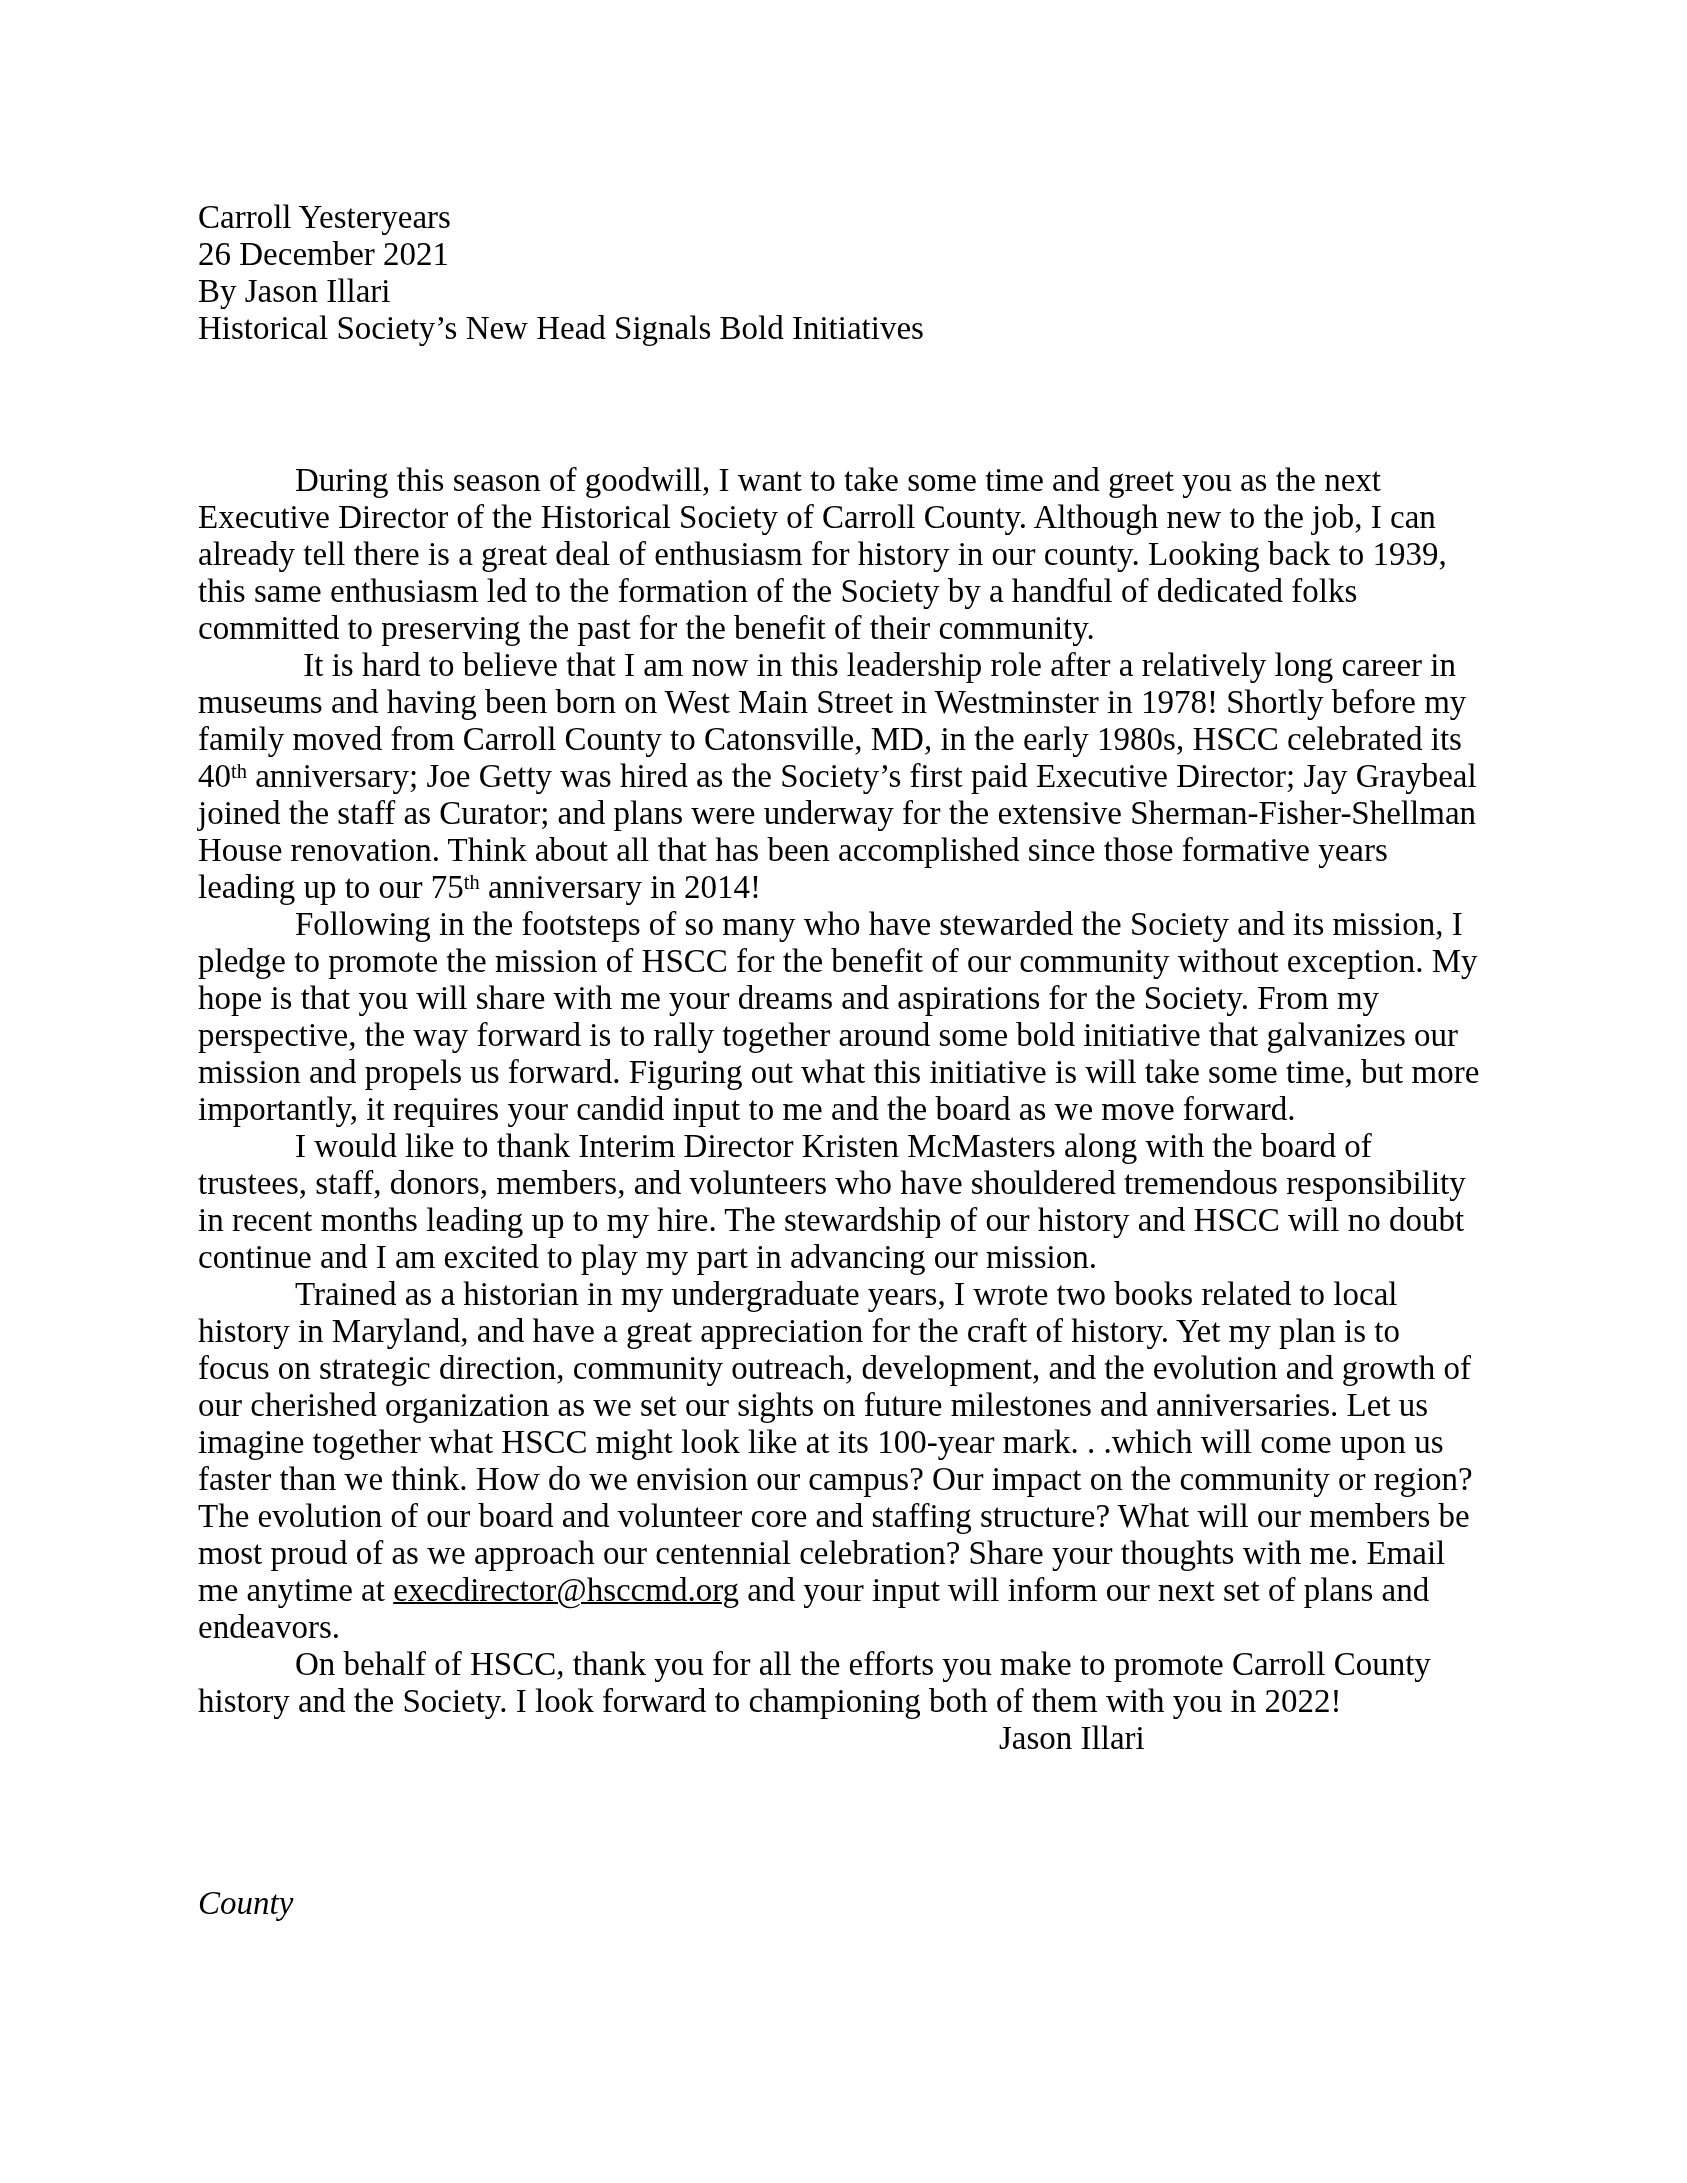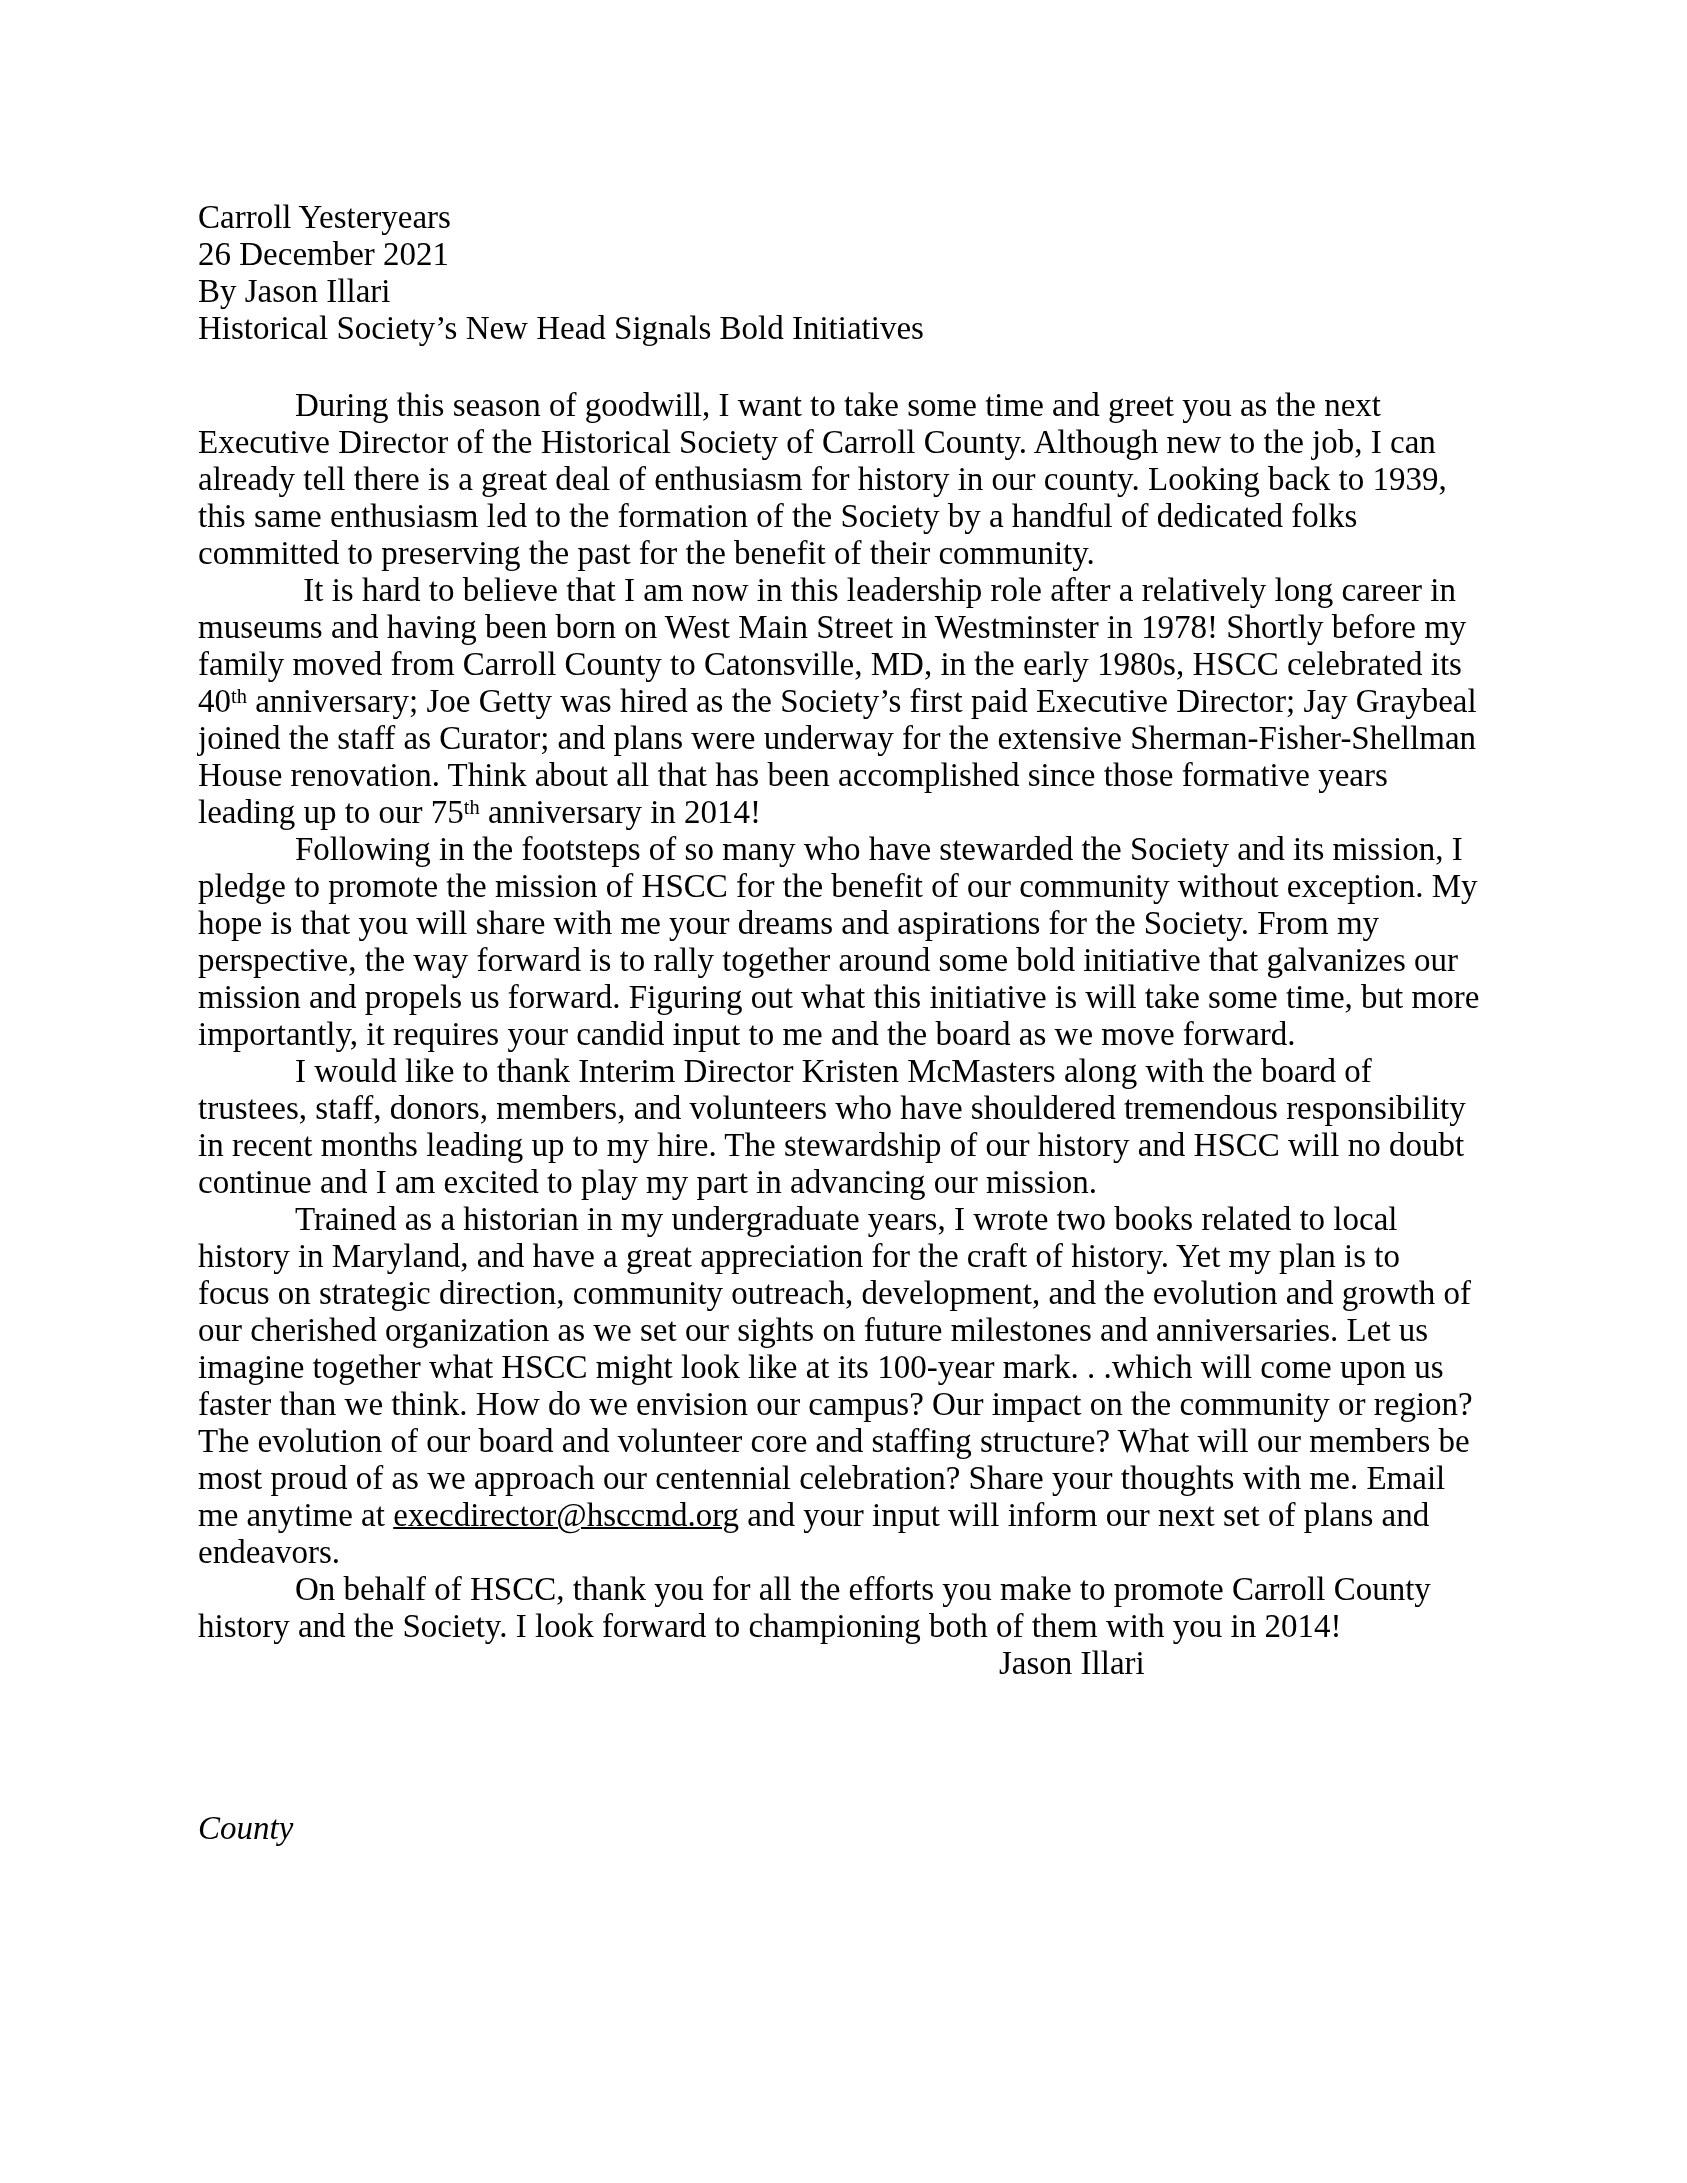--- a/index.html
+++ b/index.html
@@ -17,21 +17,21 @@
     font-family: Liberation Serif, serif;
     font-size: 33px;
     line-height: 37px;
     padding: 199px 169px 0 198px;
     overflow: hidden;
   }
   .doc-header div {
     white-space: pre;
   }
   .doc-body {
-    margin-top: 40px;
+    margin-top: 115px;
   }
   .para {
     margin: 0;
     width: 1378px;
     text-indent: 97px;
   }
   sup {
     font-size: 0.62em;
     line-height: 0;
     vertical-align: baseline;
@@ -64,20 +64,20 @@
     <div>By Jason Illari</div>
     <div>Historical Society’s New Head Signals Bold Initiatives</div>
   </div>
 
   <div class="doc-body">
     <p class="para"><span>During this season of goodwill, I want to take some time and greet you as the next</span><br><span>Executive Director of the Historical Society of Carroll County. Although new to the job, I can</span><br><span>already tell there is a great deal of enthusiasm for history in our county. Looking back to 1939,</span><br><span>this same enthusiasm led to the formation of the Society by a handful of dedicated folks</span><br><span>committed to preserving the past for the benefit of their community.</span></p>
     <p class="para"><span>&nbsp;It is hard to believe that I am now in this leadership role after a relatively long career in</span><br><span>museums and having been born on West Main Street in Westminster in 1978! Shortly before my</span><br><span>family moved from Carroll County to Catonsville, MD, in the early 1980s, HSCC celebrated its</span><br><span>40</span><sup>th</sup><span> anniversary; Joe Getty was hired as the Society’s first paid Executive Director; Jay Graybeal</span><br><span>joined the staff as Curator; and plans were underway for the extensive Sherman-Fisher-Shellman</span><br><span>House renovation. Think about all that has been accomplished since those formative years</span><br><span>leading up to our 75</span><sup>th</sup><span> anniversary in 2014!</span></p>
     <p class="para"><span>Following in the footsteps of so many who have stewarded the Society and its mission, I</span><br><span>pledge to promote the mission of HSCC for the benefit of our community without exception. My</span><br><span>hope is that you will share with me your dreams and aspirations for the Society. From my</span><br><span>perspective, the way forward is to rally together around some bold initiative that galvanizes our</span><br><span>mission and propels us forward. Figuring out what this initiative is will take some time, but more</span><br><span>importantly, it requires your candid input to me and the board as we move forward.</span></p>
     <p class="para"><span>I would like to thank Interim Director Kristen McMasters along with the board of</span><br><span>trustees, staff, donors, members, and volunteers who have shouldered tremendous responsibility</span><br><span>in recent months leading up to my hire. The stewardship of our history and HSCC will no doubt</span><br><span>continue and I am excited to play my part in advancing our mission.</span></p>
     <p class="para"><span>Trained as a historian in my undergraduate years, I wrote two books related to local</span><br><span>history in Maryland, and have a great appreciation for the craft of history. Yet my plan is to</span><br><span>focus on strategic direction, community outreach, development, and the evolution and growth of</span><br><span>our cherished organization as we set our sights on future milestones and anniversaries. Let us</span><br><span>imagine together what HSCC might look like at its 100-year mark. . .which will come upon us</span><br><span>faster than we think. How do we envision our campus? Our impact on the community or region?</span><br><span>The evolution of our board and volunteer core and staffing structure? What will our members be</span><br><span>most proud of as we approach our centennial celebration? Share your thoughts with me. Email</span><br><span>me anytime at </span><a class="email-link">execdirector@hsccmd.org</a><span> and your input will inform our next set of plans and</span><br><span>endeavors.</span></p>
-    <p class="para"><span>On behalf of HSCC, thank you for all the efforts you make to promote Carroll County</span><br><span>history and the Society. I look forward to championing both of them with you in 2014!</span></p>
+    <p class="para"><span>On behalf of HSCC, thank you for all the efforts you make to promote Carroll County</span><br><span>history and the Society. I look forward to championing both of them with you in 2022!</span></p>
     <div class="signature">Jason Illari</div>
   </div>
 
   <div class="doc-footer"><br><span>County</span></div>
 
 </div>
 
 
 </body></html>

